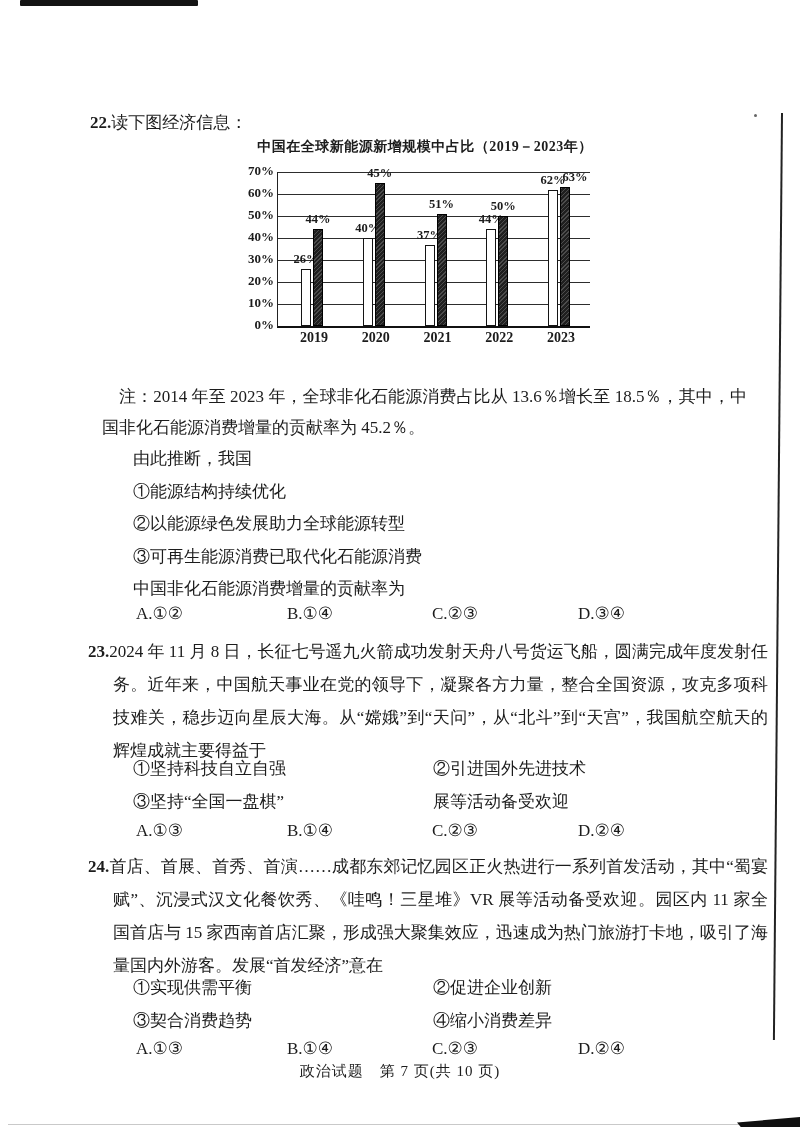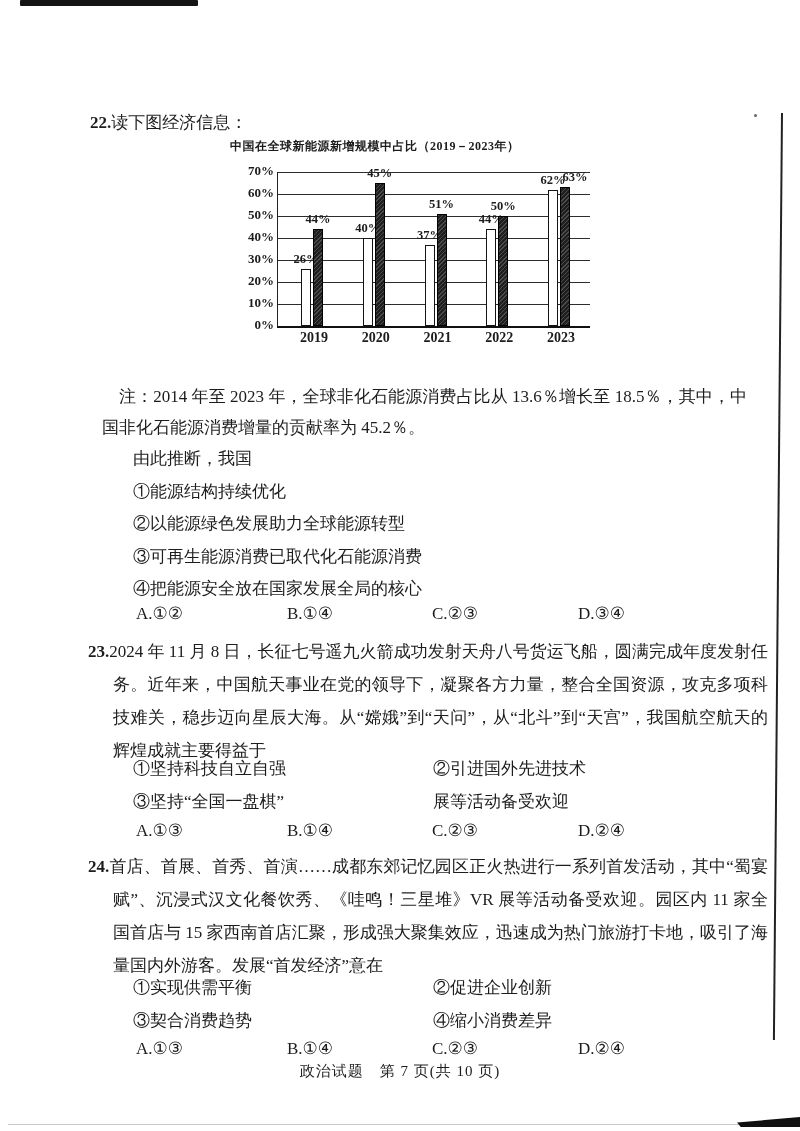--- a/index.html
+++ b/index.html
@@ -11,21 +11,21 @@
   .para{position:absolute;font-size:17px;line-height:33px;text-align:justify;padding-left:25px;text-indent:-25px;}
   .note{position:absolute;font-size:17px;line-height:31px;text-align:justify;text-indent:17px;}
   .choices{position:absolute;height:24px;font-size:17px;}
   .choices span{position:absolute;top:0;white-space:nowrap;}
   .choices span:nth-child(1){left:0;}
   .choices span:nth-child(2){left:151px;}
   .choices span:nth-child(3){left:296px;}
   .choices span:nth-child(4){left:442px;}
   
   .chart{position:absolute;left:230px;top:138px;width:390px;height:240px;}
-  .chart-title{position:absolute;left:0;top:0;width:390px;text-align:left;font-size:12px;font-weight:bold;letter-spacing:.5px;}
+  .chart-title{position:absolute;left:0;top:0;width:390px;text-align:center;font-size:14px;font-weight:bold;letter-spacing:.5px;}
   .plot{position:absolute;left:47px;top:34px;width:312px;height:154px;border-left:1.5px solid #222;border-bottom:2px solid #111;}
   .grid{position:absolute;left:0;width:312px;height:1px;background:#2d2d2d;}
   .ylab{position:absolute;left:-48px;width:44px;text-align:right;font-size:13px;font-weight:bold;}
   .xlab{position:absolute;top:158px;width:50px;text-align:center;font-size:14px;font-weight:bold;}
   .bar{position:absolute;bottom:0;width:10px;box-sizing:border-box;}
   .bar-light{background:#fff;border:1.6px solid #141414;}
   .bar-dark{background:#1f1f1f;border:1px solid #000;
             background-image:repeating-linear-gradient(135deg,rgba(255,255,255,.2) 0 1px,transparent 1px 3px);}
   .vlab{position:absolute;width:34px;text-align:center;font-size:12.5px;font-weight:bold;}
   .legend{position:absolute;left:47px;top:210px;width:312px;display:flex;justify-content:center;gap:26px;}
@@ -103,21 +103,21 @@
         <div class="vlab" style="left: 280px; top: -1.6px;">63%</div>
       </div>
   </div>
 
   <div class="note" style="left:102px;top:381px;width:645px;">注：2014 年至 2023 年，全球非化石能源消费占比从 13.6％增长至 18.5％，其中，中国非化石能源消费增量的贡献率为 45.2％。</div>
 
   <div class="line" style="left:133px;top:448px;">由此推断，我国</div>
   <div class="line" style="left:133px;top:481px;">①能源结构持续优化</div>
   <div class="line" style="left:133px;top:513px;">②以能源绿色发展助力全球能源转型</div>
   <div class="line" style="left:133px;top:546px;">③可再生能源消费已取代化石能源消费</div>
-  <div class="line" style="left:133px;top:578px;">④把能源安全放在国家发展全局的核心</div>
+  <div class="line" style="left:133px;top:578px;">中国非化石能源消费增量的贡献率为</div>
 
   <div class="choices" style="left:136px;top:603px;width:620px;">
     <span>A.①②</span>
     <span>B.①④</span>
     <span>C.②③</span>
     <span>D.③④</span>
   </div>
 
   <div class="para" style="left:88px;top:635px;width:655px;">
     <span class="qnum">23.</span><span>2024 年 11 月 8 日，长征七号遥九火箭成功发射天舟八号货运飞船，圆满完成年度发射任务。近年来，中国航天事业在党的领导下，凝聚各方力量，整合全国资源，攻克多项科技难关，稳步迈向星辰大海。从“嫦娥”到“天问”，从“北斗”到“天宫”，我国航空航天的辉煌成就主要得益于</span>

